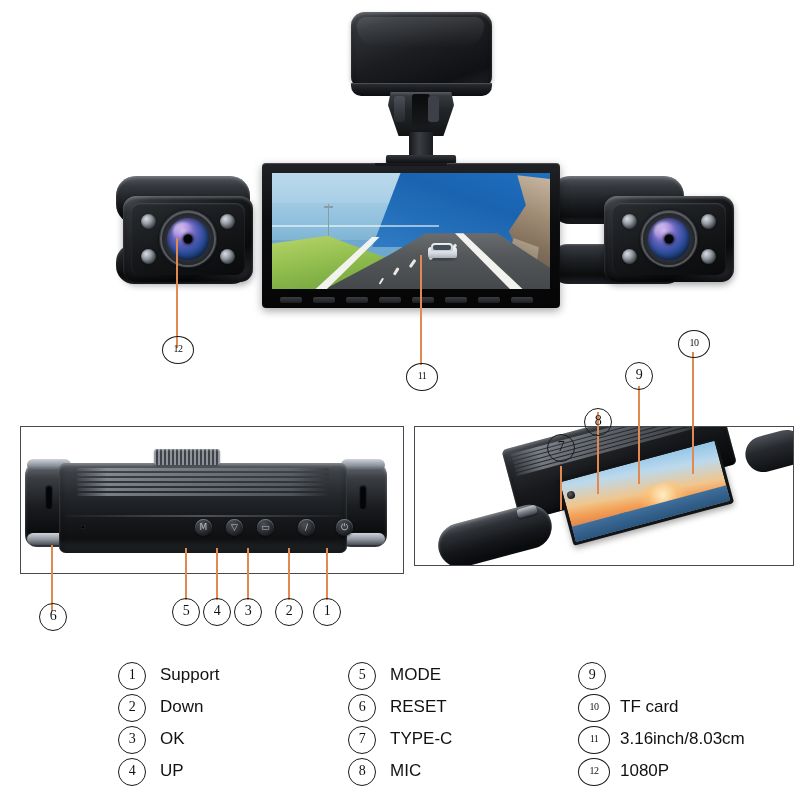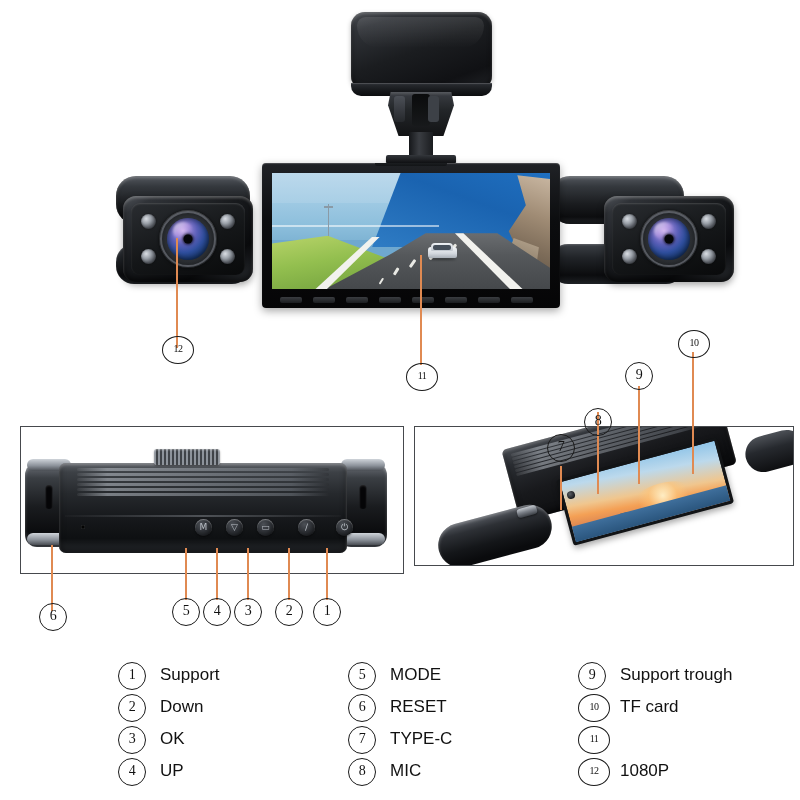--- a/index.html
+++ b/index.html
@@ -543,28 +543,28 @@
           <span class="ltext">TYPE-C</span>
         </div>
         <div class="lrow">
           <span class="cnum">8</span>
           <span class="ltext">MIC</span>
         </div>
       </div>
     <div class="lcol" id="lcol2" style="left:578px;">
         <div class="lrow">
           <span class="cnum">9</span>
-          <span class="ltext">Support trough</span>
         </div>
         <div class="lrow">
           <span class="cnum wide">10</span>
           <span class="ltext">TF card</span>
         </div>
         <div class="lrow">
           <span class="cnum wide">11</span>
+          <span class="ltext">3.16inch/8.03cm</span>
         </div>
         <div class="lrow">
           <span class="cnum wide">12</span>
           <span class="ltext">1080P</span>
         </div>
       </div>
   </div>
 
 </div>
 

